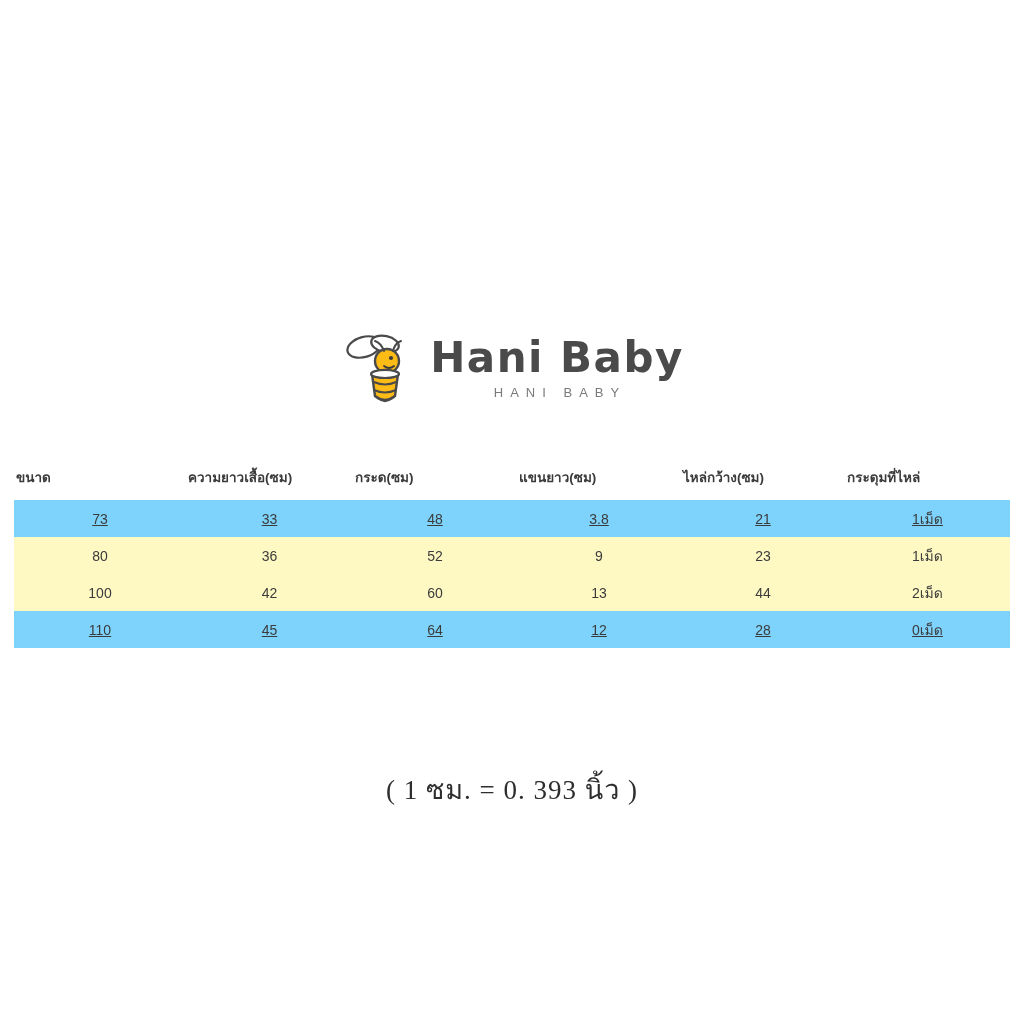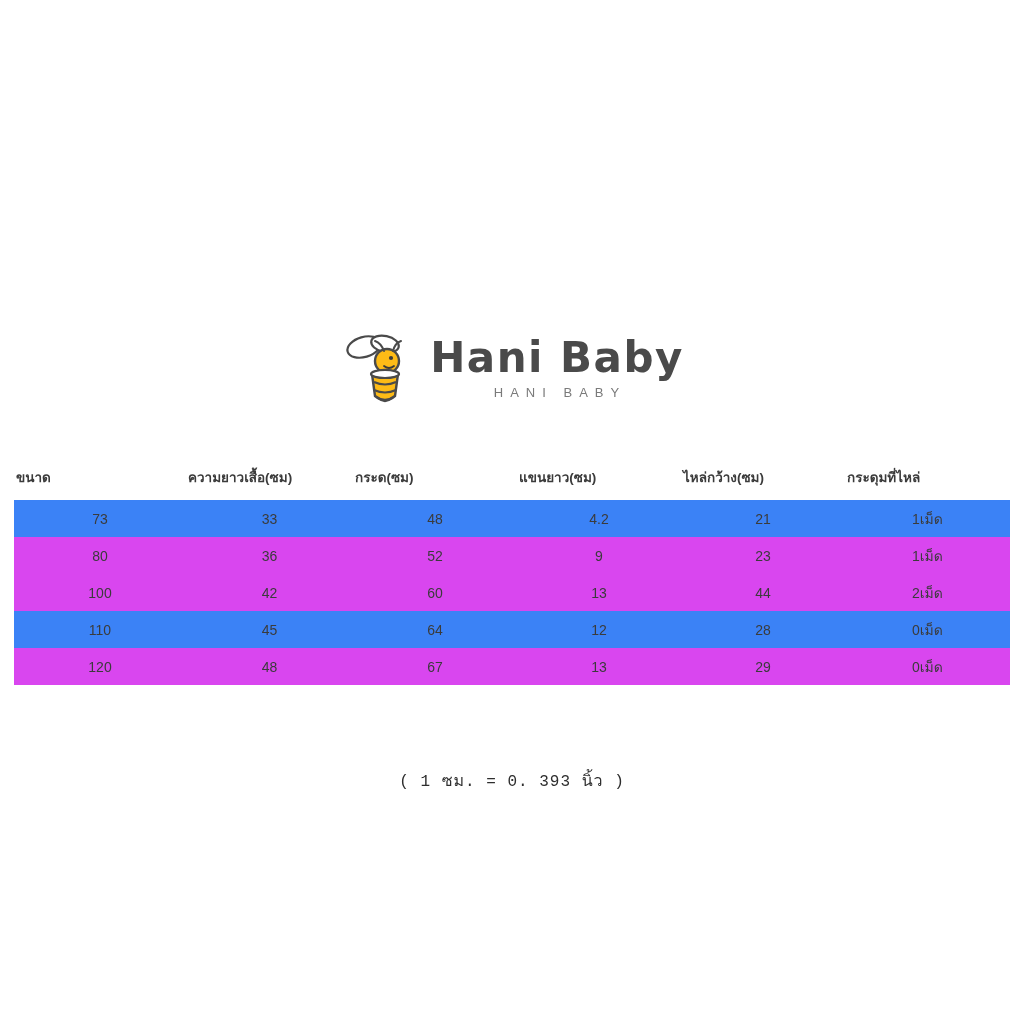--- a/index.html
+++ b/index.html
@@ -88,43 +88,44 @@
     white-space: nowrap;
   }
   .size-table td {
     font-size: 14px;
     text-align: center;
     color: #3b3b3b;
     height: 37px;
     padding: 0;
   }
   tr.row-odd td {
-    background: #3b82f6;
+    background: #7dd3fc;
+    text-decoration: underline;
   }
   tr.row-even td {
-    background: #d946ef;
+    background: #fef9c3;
   }
 
   
   col.c0 { width: 172px; }
   col.c1 { width: 167px; }
   col.c2 { width: 164px; }
   col.c3 { width: 164px; }
   col.c4 { width: 164px; }
   col.c5 { width: 165px; }
 
   
   .footnote {
     position: absolute;
     left: 0;
     top: 768px;
     width: 1024px;
     text-align: center;
-    font-family: Liberation Mono, monospace;
-    font-size: 16px;
+    font-family: Liberation Serif, serif;
+    font-size: 27px;
     color: #2e2e2e;
     letter-spacing: 1px;
   }
 </style>
 </head>
 <body>
 
 <div class="page">
 
   <div class="logo-block">
@@ -173,21 +174,21 @@
         <th>แขนยาว(ซม)</th>
         <th>ไหล่กว้าง(ซม)</th>
         <th>กระดุมที่ไหล่</th>
       </tr>
     </thead>
     <tbody>
       <tr class="row-odd">
         <td>73</td>
         <td>33</td>
         <td>48</td>
-        <td>4.2</td>
+        <td>3.8</td>
         <td>21</td>
         <td>1เม็ด</td>
       </tr>
       <tr class="row-even">
         <td>80</td>
         <td>36</td>
         <td>52</td>
         <td>9</td>
         <td>23</td>
         <td>1เม็ด</td>
@@ -201,26 +202,18 @@
         <td>2เม็ด</td>
       </tr>
       <tr class="row-odd">
         <td>110</td>
         <td>45</td>
         <td>64</td>
         <td>12</td>
         <td>28</td>
         <td>0เม็ด</td>
       </tr>
-      <tr class="row-even">
-        <td>120</td>
-        <td>48</td>
-        <td>67</td>
-        <td>13</td>
-        <td>29</td>
-        <td>0เม็ด</td>
-      </tr>
     </tbody>
   </table>
 
   <div class="footnote">( 1 ซม.  =  0. 393  นิ้ว )</div>
 
 </div>
 
 </body></html>

